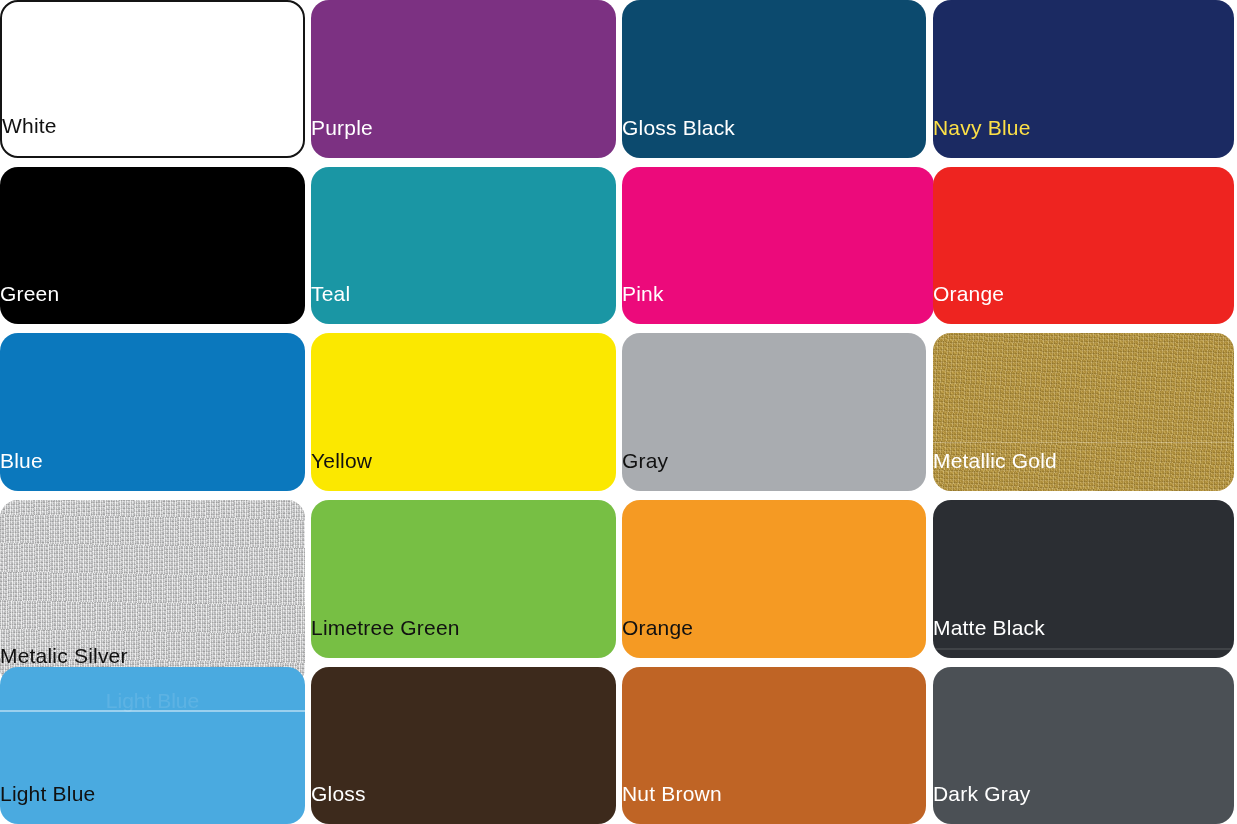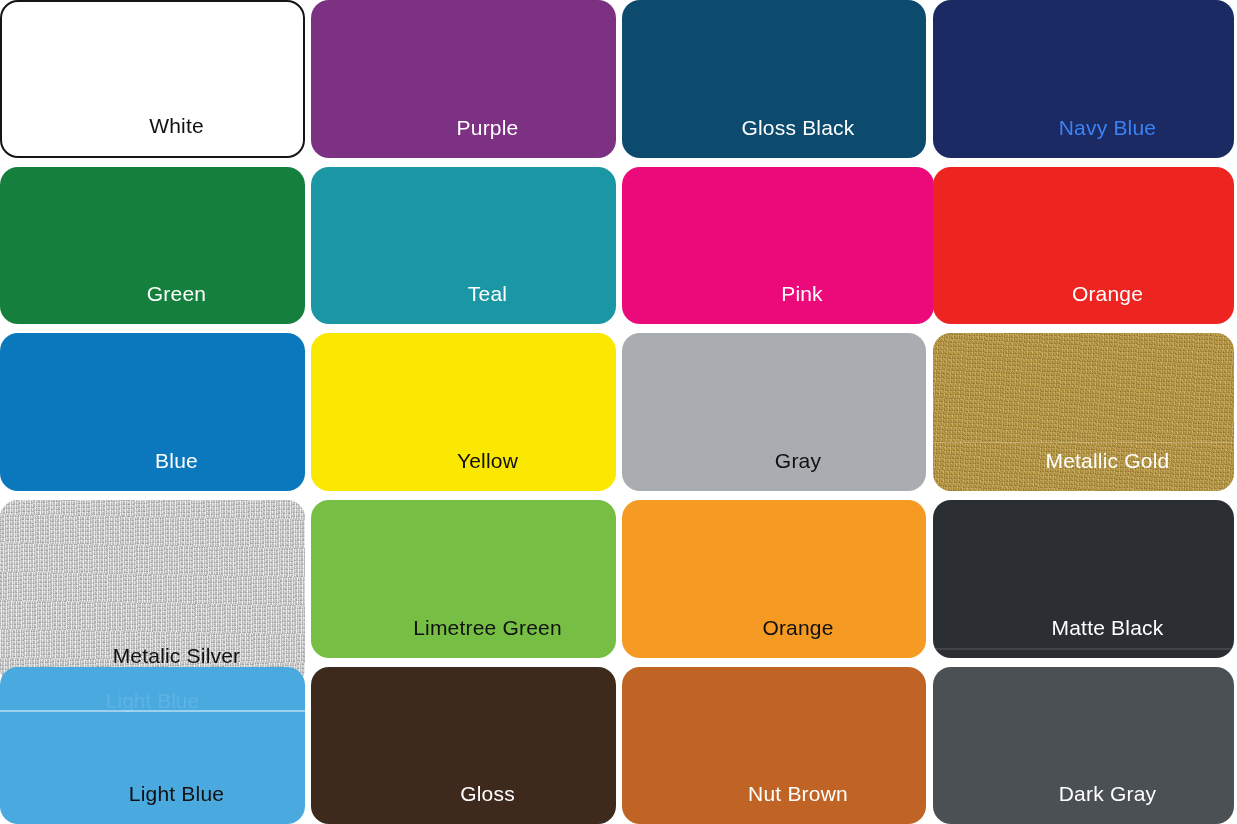--- a/index.html
+++ b/index.html
@@ -27,28 +27,27 @@
     box-sizing: border-box;
     border-radius: 18px;
     overflow: hidden;
   }
 
   .swatch-label {
     position: absolute;
     left: 0;
     right: 0;
     bottom: 20px;
-    text-align: center;
+    text-align: left;
     font-family: "Liberation Sans", sans-serif;
     font-size: 21px;
     font-weight: 400;
     letter-spacing: 0.2px;
     line-height: 1;
     white-space: nowrap;
-    margin-left: 48px;
   }
 
   
   .swatch.outlined {
     border: 2px solid #141414;
   }
 
   
   .grain {
     position: absolute;
@@ -97,23 +96,23 @@
     <div class="swatch outlined" style="left: 0px; top: 0px; width: 305px; height: 158px; background: rgb(255, 255, 255); border-color: rgb(20, 20, 20);">
       <div class="swatch-label" style="color: rgb(17, 17, 17);">White</div>
     </div>
     <div class="swatch" style="left: 311px; top: 0px; width: 305px; height: 158px; background: rgb(124, 49, 130);">
       <div class="swatch-label" style="color: rgb(255, 255, 255);">Purple</div>
     </div>
     <div class="swatch" style="left: 622px; top: 0px; width: 304px; height: 158px; background: #0c4a6e;">
       <div class="swatch-label" style="color: rgb(255, 255, 255);">Gloss Black</div>
     </div>
     <div class="swatch" style="left: 933px; top: 0px; width: 301px; height: 158px; background: rgb(27, 42, 98);">
-      <div class="swatch-label" style="color: #3b82f6;">Navy Blue</div>
+      <div class="swatch-label" style="color: #fde047;">Navy Blue</div>
     </div>
-    <div class="swatch" style="left: 0px; top: 167px; width: 305px; height: 157px; background: #15803d;">
+    <div class="swatch" style="left: 0px; top: 167px; width: 305px; height: 157px; background: #000000;">
       <div class="swatch-label" style="color: rgb(255, 255, 255);">Green</div>
     </div>
     <div class="swatch" style="left: 311px; top: 167px; width: 305px; height: 157px; background: rgb(26, 150, 164);">
       <div class="swatch-label" style="color: rgb(255, 255, 255);">Teal</div>
     </div>
     <div class="swatch" style="left: 622px; top: 167px; width: 312px; height: 157px; background: rgb(236, 10, 123);">
       <div class="swatch-label" style="color: rgb(255, 255, 255);">Pink</div>
     </div>
     <div class="swatch" style="left: 933px; top: 167px; width: 301px; height: 157px; background: rgb(238, 36, 32);">
       <div class="swatch-label" style="color: rgb(255, 255, 255);">Orange</div>

